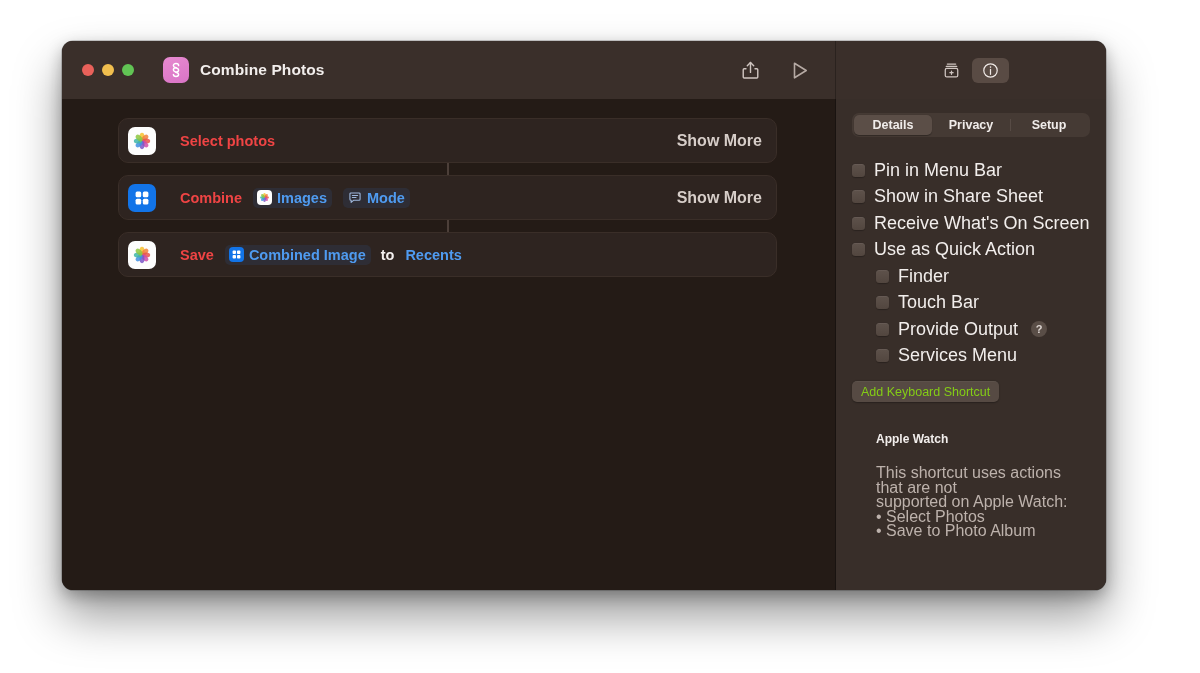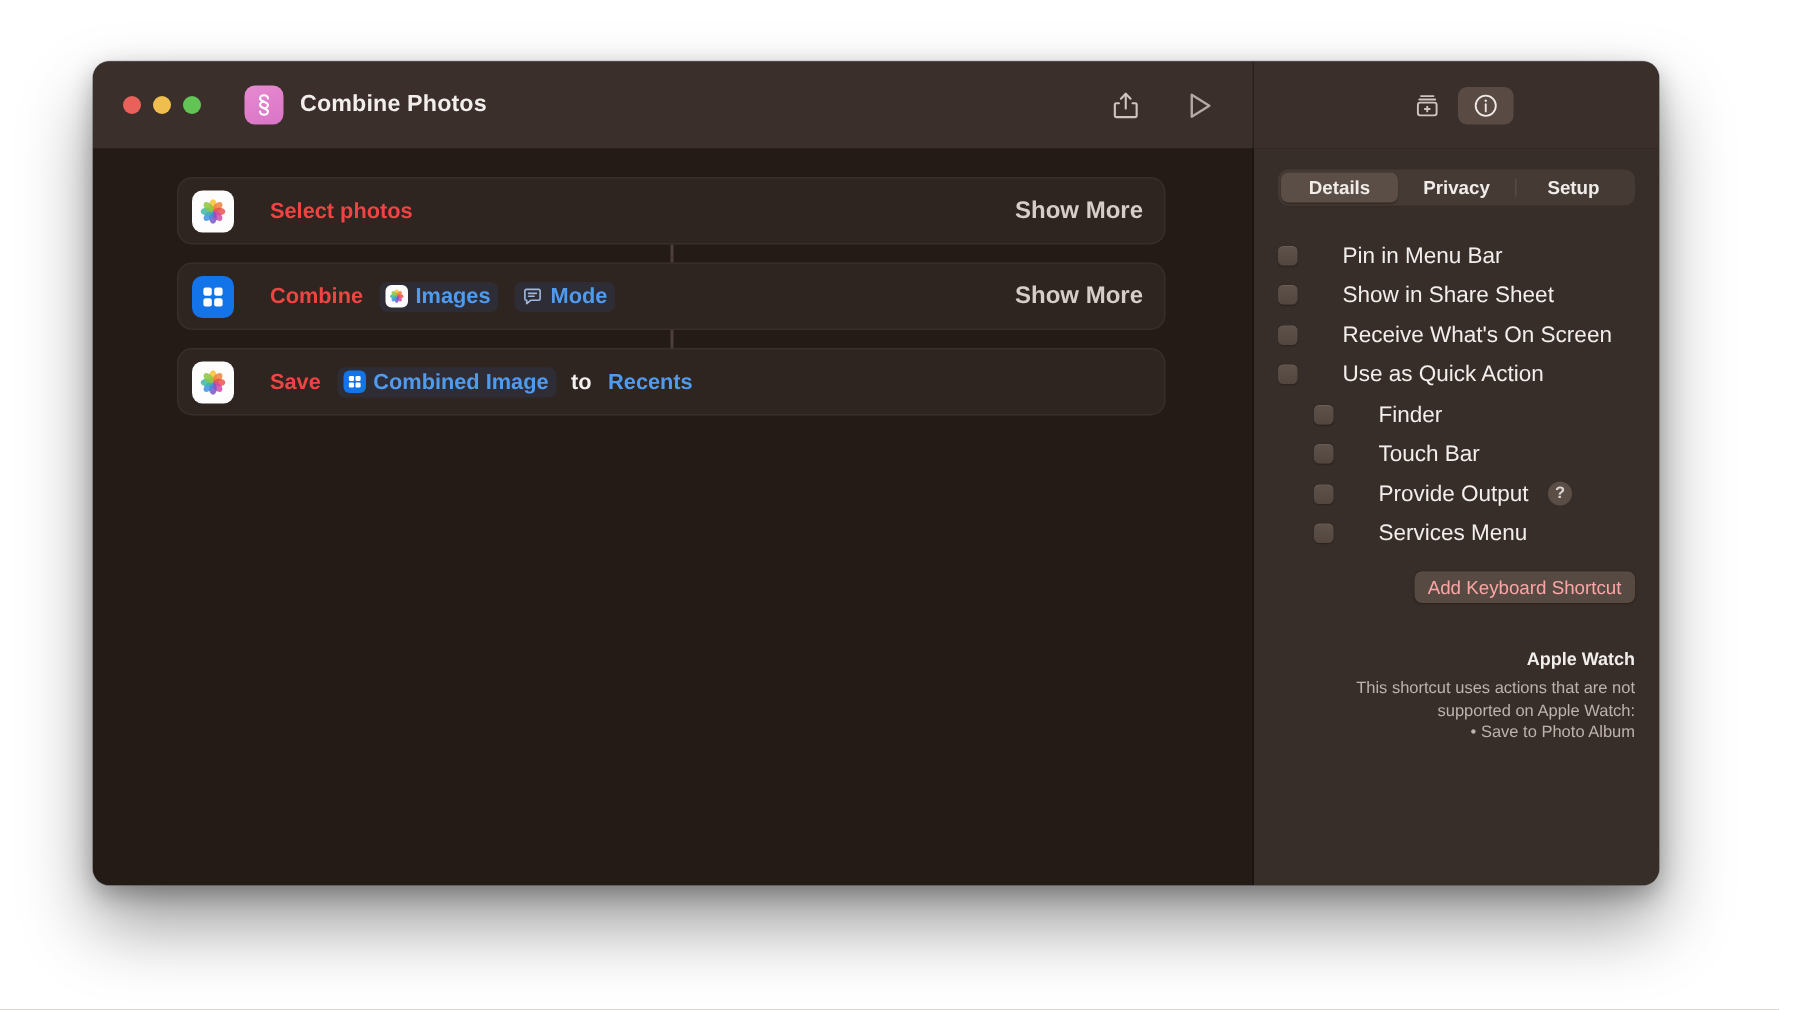--- a/index.html
+++ b/index.html
@@ -185,21 +185,20 @@
     font-weight: bold;
     white-space: nowrap;
   }
 
   
   #sidebar {
     flex: 1;
     background: #382e29;
     padding: 14px 16px 0 16px;
     overflow: hidden;
-    text-align: right;
   }
   #tabs {
     display: flex;
     background: #453a34;
     border-radius: 7px;
     padding: 2px;
     height: 24px;
     align-items: stretch;
     margin-bottom: 20px;
   }
@@ -231,23 +230,22 @@
   .checkbox {
     width: 13px; height: 13px;
     flex: 0 0 13px;
     border-radius: 3.5px;
     background: linear-gradient(180deg, #5e524b 0%, #52463f 100%);
     box-shadow: inset 0 0.5px 0 rgba(255,255,255,0.10),
                 0 0.5px 1px rgba(0,0,0,0.25);
   }
   .cb-label {
     color: #f2eeec;
-    font-size: 15px;
+    font-size: 18px;
     white-space: nowrap;
-    margin-left: 21px;
   }
   .help-badge {
     width: 16px; height: 16px;
     border-radius: 50%;
     background: #5a4e47;
     color: #ded6d2;
     font-size: 11px;
     font-weight: bold;
     display: flex; align-items: center; justify-content: center;
     margin-left: 4px;
@@ -256,38 +254,38 @@
   #kbd-btn {
     display: inline-flex;
     align-items: center;
     height: 21px;
     margin-top: 12px;
     padding: 0 9px;
     border-radius: 5px;
     background: #564a43;
     box-shadow: inset 0 0.5px 0 rgba(255,255,255,0.08),
                 0 0.5px 1.5px rgba(0,0,0,0.3);
-    color: #fca5a5;
+    color: #84cc16;
     font-size: 12.5px;
     white-space: nowrap;
   }
 
   #watch-header {
     margin-top: 30px;
     color: #f2eeec;
     font-size: 12px;
     font-weight: bold;
     margin-left: 24px;
   }
   #watch-row { margin-top: 9px; }
   #watch-note {
-    margin-top: 6px;
+    margin-top: 20px;
     padding-left: 24px;
     color: #bdb2ac;
-    font-size: 11px;
+    font-size: 16px;
     line-height: 14.5px;
   }
   #watch-note .bullet-line { white-space: nowrap; }
 </style>
 </head>
 <body>
 
 <div id="desktop">
 
   <div id="window">
@@ -504,18 +502,19 @@
         </div>
 
         <div id="kbd-btn">Add Keyboard Shortcut</div>
 
         <div id="watch-header">Apple Watch</div>
 
 
         <div id="watch-note">
           <div>This shortcut uses actions that are not</div>
           <div>supported on Apple Watch:</div>
+          <div class="bullet-line">• Select Photos</div>
           <div class="bullet-line">• Save to Photo Album</div>
         </div>
       </div>
     </div>
   </div>
 </div>
 
 </body></html>

